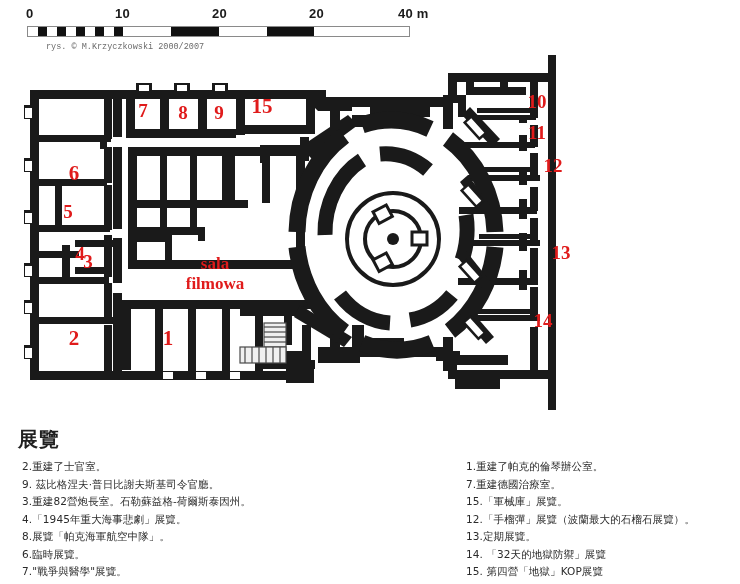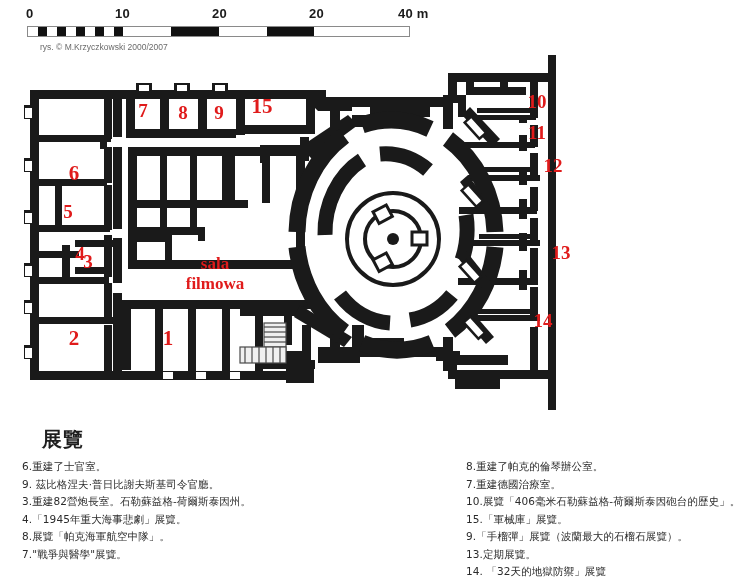--- a/index.html
+++ b/index.html
@@ -50,24 +50,24 @@
     background: #ffffff;
     box-sizing: border-box;
     display: flex;
   }
   #scale-bar .seg { height: 100%; }
   .seg.w { background: #ffffff; }
   .seg.b { background: #111111; }
 
   #scale-credit {
     position: absolute;
-    left: 40px; top: 42px;
+    left: 46px; top: 42px;
     font-size: 8.5px;
     color: #6b6b6b;
-    font-family: Liberation Sans, sans-serif;
+    font-family: Liberation Mono, monospace;
     white-space: nowrap;
   }
 
   
   #plan {
     position: absolute;
     left: 0; top: 55px;
     width: 740px; height: 355px;
   }
   #plan svg { display: block; }
@@ -95,21 +95,20 @@
     width: 740px; height: 172px;
   }
   #legend-title {
     position: absolute;
     left: 18px; top: 14px;
     font-size: 20px;
     font-weight: 700;
     color: #1f1f1f;
     letter-spacing: 1px;
     font-family: "DejaVu Sans", sans-serif;
-    margin-left: 24px;
   }
   .legend-col {
     position: absolute;
     top: 46px;
   }
   #legend-col-left  { left: 22px;  width: 330px; }
   #legend-col-right { left: 466px; width: 272px; }
 
   .legend-item {
     font-size: 10.5px;
@@ -422,31 +421,31 @@
     <text class="hall-label" x="215" y="214">sala</text>
     <text class="hall-label" x="215" y="234">filmowa</text>
   </g>
 </svg>
 </div>
 
 <div id="legend">
   <div id="legend-title">展覽</div>
 
   <div class="legend-col" id="legend-col-left">
-    <div class="legend-item">6.重建了士官室。</div>
+    <div class="legend-item">2.重建了士官室。</div>
     <div class="legend-item">9. 茲比格涅夫·普日比謝夫斯基司令官廳。</div>
     <div class="legend-item">3.重建82營炮長室。石勒蘇益格-荷爾斯泰因州。</div>
     <div class="legend-item">4.「1945年重大海事悲劇」展覽。</div>
     <div class="legend-item">8.展覽「帕克海軍航空中隊」。</div>
+    <div class="legend-item">6.臨時展覽。</div>
     <div class="legend-item">7."戰爭與醫學"展覽。</div>
   </div>
 
   <div class="legend-col" id="legend-col-right">
-    <div class="legend-item">8.重建了帕克的倫琴辦公室。</div>
+    <div class="legend-item">1.重建了帕克的倫琴辦公室。</div>
     <div class="legend-item">7.重建德國治療室。</div>
-    <div class="legend-item">10.展覽「406毫米石勒蘇益格-荷爾斯泰因砲台的歷史」。</div>
     <div class="legend-item">15.「軍械庫」展覽。</div>
-    <div class="legend-item">9.「手榴彈」展覽（波蘭最大的石榴石展覽）。</div>
+    <div class="legend-item">12.「手榴彈」展覽（波蘭最大的石榴石展覽）。</div>
     <div class="legend-item">13.定期展覽。</div>
     <div class="legend-item">14. 「32天的地獄防禦」展覽</div>
     <div class="legend-item">15. 第四營「地獄」KOP展覽</div>
   </div>
 </div>
 
 </body></html>

